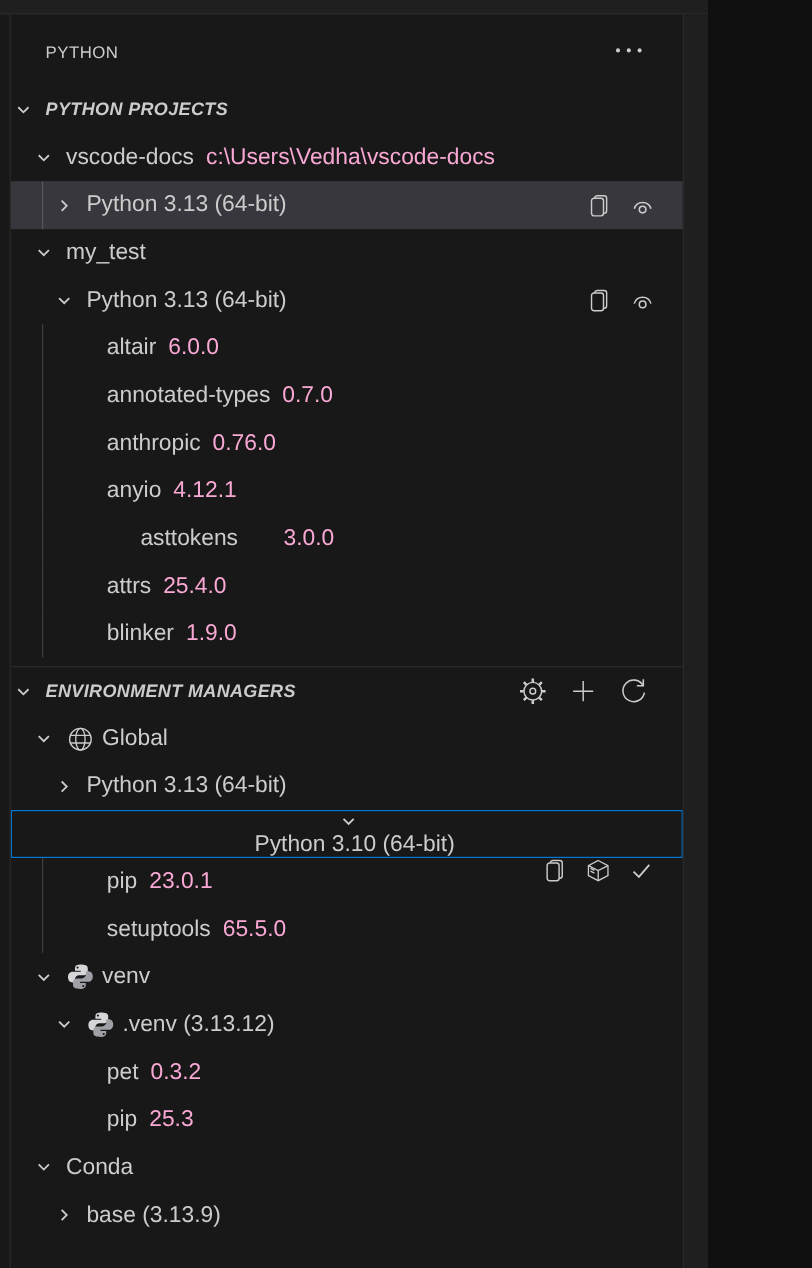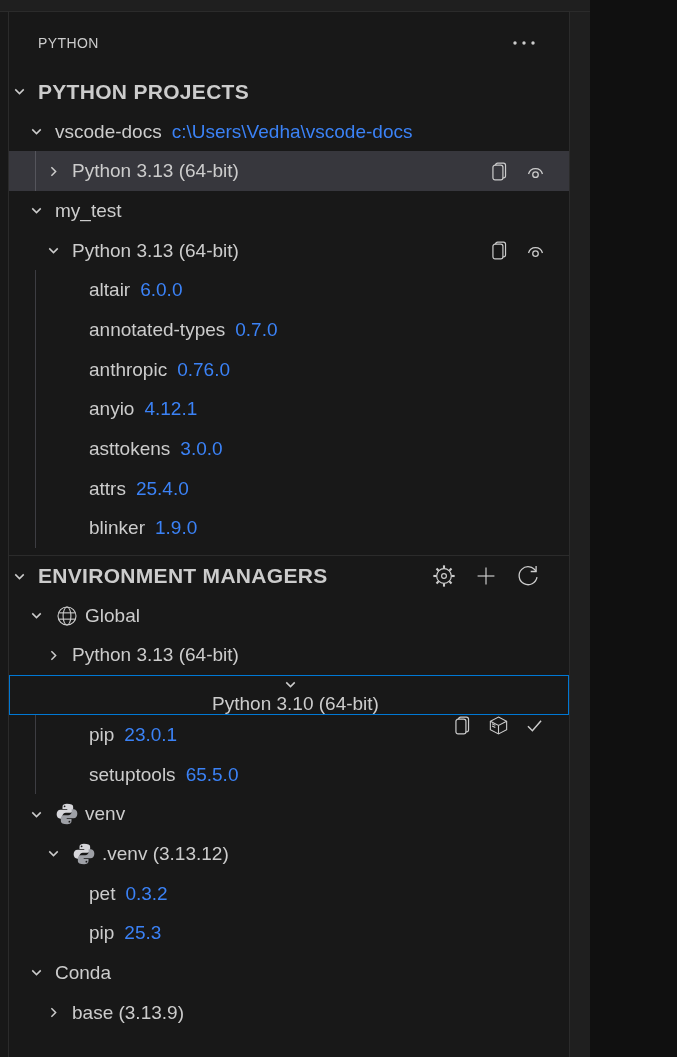--- a/index.html
+++ b/index.html
@@ -19,28 +19,28 @@
   .pane-title{font-size:14px;letter-spacing:.4px;color:#cccccc;}
   .more{margin-left:auto;display:flex;align-items:center;cursor:pointer;}
 
   .section{position:relative;}
   .section-2{margin-top:7px;border-top:1px solid #2b2b2b;}
 
   .row{display:flex;align-items:center;height:39.7px;position:relative;box-sizing:border-box;padding-right:23px;font-size:19px;}
   .row.selected{background:#37373d;}
   .row.focused{border:1px solid #0078d4;}
   .row.hdr{padding-right:29px;}
-  .hdr .label{font-weight:700;font-size:21px;letter-spacing:.3px;}
+  .hdr .label{font-weight:700;font-size:15px;letter-spacing:.3px;font-style:italic;}
 
   .chev{flex:none;width:27px;display:flex;align-items:center;}
   .chev svg{width:17px;height:17px;}
   .tree-icon{flex:none;width:24px;height:24px;margin-right:6px;display:flex;align-items:center;justify-content:center;}
   .tree-icon svg{width:24px;height:24px;}
   .label{white-space:nowrap;color:#cccccc;}
-  .secondary{white-space:nowrap;color:#3b82f6;margin-left:10px;}
+  .secondary{white-space:nowrap;color:#f9a8d4;margin-left:10px;}
 
   .actions{margin-left:auto;display:flex;align-items:center;gap:15px;}
   .actions .action{display:flex;align-items:center;cursor:pointer;}
   .actions .action svg{width:21px;height:21px;display:block;}
   .hdr .actions{gap:18px;}
   .hdr .actions .action svg{width:24px;height:24px;}
 
   .guide{position:absolute;left:26px;top:0;bottom:0;width:1px;background:#3d3d42;}
   .selected .guide{background:#55555c;}
 
@@ -161,21 +161,21 @@
           <span class="chev"></span>
           <span class="label">anthropic</span>
           <span class="secondary">0.76.0</span>
         </div>
         <div class="row" style="padding-left: 53px;">
           <div class="guide"></div>
           <span class="chev"></span>
           <span class="label">anyio</span>
           <span class="secondary">4.12.1</span>
         </div>
-        <div class="row" style="padding-left: 53px;">
+        <div class="row" style="padding-left: 53px; gap: 28px;">
           <div class="guide"></div>
           <span class="chev"></span>
           <span class="label">asttokens</span>
           <span class="secondary">3.0.0</span>
         </div>
         <div class="row" style="padding-left: 53px;">
           <div class="guide"></div>
           <span class="chev"></span>
           <span class="label">attrs</span>
           <span class="secondary">25.4.0</span>

